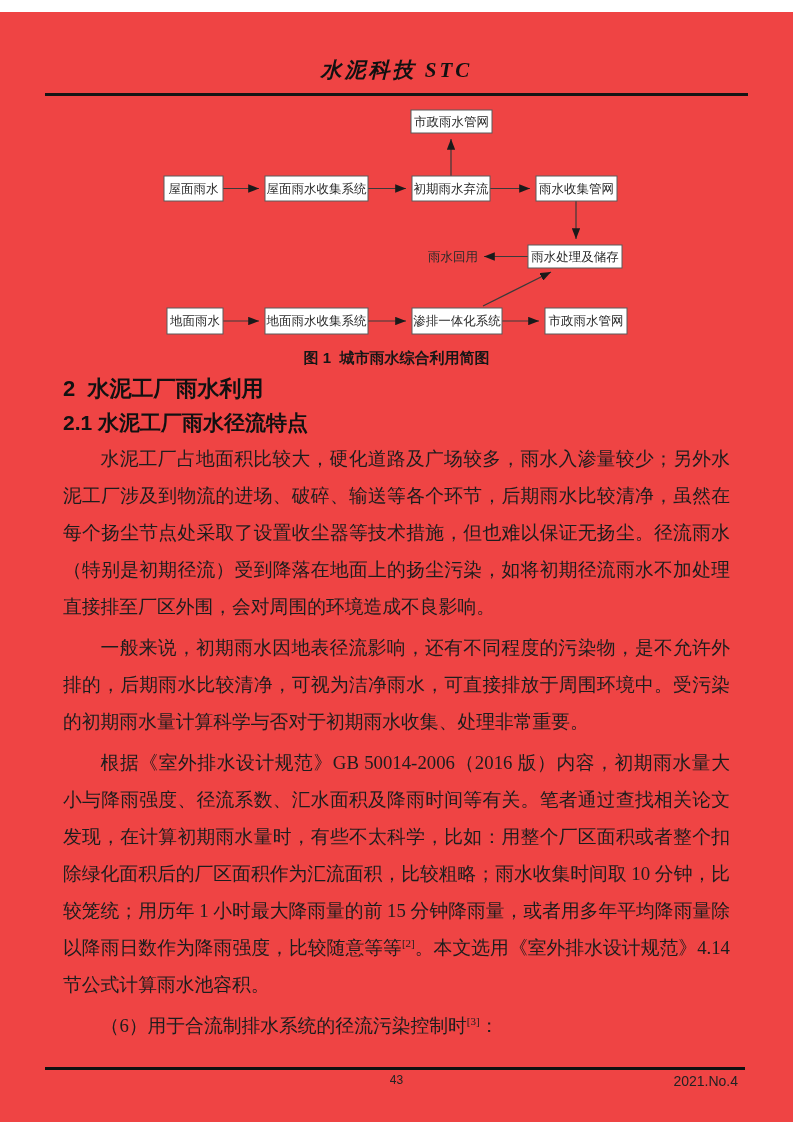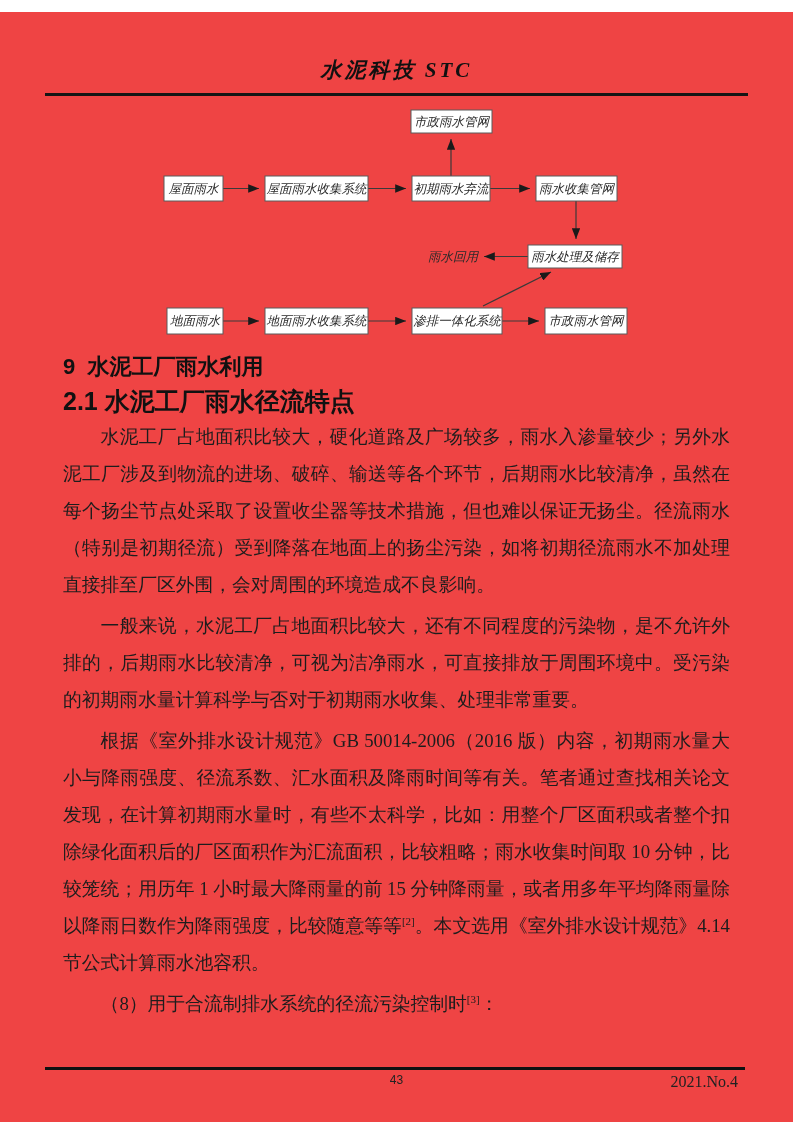--- a/index.html
+++ b/index.html
@@ -21,21 +21,21 @@
     font-weight:bold;
     letter-spacing:3px;
     color:#111;
     white-space:pre-wrap;
   }
   .header-rule {
     margin:9px 45px 0 45px;
     border-top:3px solid #151515;
     height:0;
   }
-  figure.flowchart { margin:12px 0 0 63px; width:667px;font-style:italic; }
+  figure.flowchart { margin:12px 0 0 63px; width:667px; }
   figure.flowchart svg { display:block; }
   .flow-node rect { fill:#ffffff; stroke:#5a5a5a; stroke-width:1; }
   .flow-node text, .flow-plain-label {
     fill:#2a2a2a;
     font-family:"Liberation Serif", serif;
     font-size:12.5px;
     text-anchor:middle;
   }
   .flow-line { stroke:#3a3a3a; stroke-width:1.2; fill:none; }
   figcaption.fig-caption {
@@ -54,21 +54,21 @@
     font-family:"Liberation Sans", sans-serif;
     font-size:22px;
     line-height:30px;
     font-weight:bold;
     color:#111;
     white-space:pre-wrap;
   }
   h3.sec-h3 {
     margin-top:6px;
     font-family:"Liberation Sans", sans-serif;
-    font-size:25px;
+    font-size:21px;
     line-height:26px;
     font-weight:bold;
     color:#111;
     white-space:pre-wrap;
   }
   p.body-par {
     margin-top:4px;
     font-size:18.8px;
     line-height:37px;
     text-align:justify;
@@ -90,22 +90,22 @@
     position:absolute;
     left:0; right:0; top:1061px;
     text-align:center;
     font-family:"Liberation Sans", sans-serif;
     font-size:12px;
     color:#222;
   }
   .footer-issue {
     position:absolute;
     right:55px; top:1061px;
-    font-family:Liberation Serif, serif;
-    font-size:16px;
+    font-family:Liberation Sans, sans-serif;
+    font-size:14px;
     color:#222;
   }
 </style>
 </head>
 <body>
 
 <div class="page">
 
   <div class="journal-title">水泥科技 STC</div>
   <div class="header-rule"></div>
@@ -164,28 +164,29 @@
       </g>
       <g class="flow-node">
         <rect x="349" y="200" width="90" height="26"></rect>
         <text x="394" y="213" dominant-baseline="central">渗排一体化系统</text>
       </g>
       <g class="flow-node">
         <rect x="482" y="200" width="82" height="26"></rect>
         <text x="523" y="213" dominant-baseline="central">市政雨水管网</text>
       </g>
     </svg>
+    <figcaption class="fig-caption">图 1  城市雨水综合利用简图</figcaption>
   </figure>
 
   <div class="content">
-    <h2 class="sec-h2">9  水泥工厂雨水利用</h2>
+    <h2 class="sec-h2">2  水泥工厂雨水利用</h2>
     <h3 class="sec-h3">2.1 水泥工厂雨水径流特点</h3>
     <p class="body-par">水泥工厂占地面积比较大，硬化道路及广场较多，雨水入渗量较少；另外水泥工厂涉及到物流的进场、破碎、输送等各个环节，后期雨水比较清净，虽然在每个扬尘节点处采取了设置收尘器等技术措施，但也难以保证无扬尘。径流雨水（特别是初期径流）受到降落在地面上的扬尘污染，如将初期径流雨水不加处理直接排至厂区外围，会对周围的环境造成不良影响。</p>
-    <p class="body-par">一般来说，水泥工厂占地面积比较大，还有不同程度的污染物，是不允许外排的，后期雨水比较清净，可视为洁净雨水，可直接排放于周围环境中。受污染的初期雨水量计算科学与否对于初期雨水收集、处理非常重要。</p>
+    <p class="body-par">一般来说，初期雨水因地表径流影响，还有不同程度的污染物，是不允许外排的，后期雨水比较清净，可视为洁净雨水，可直接排放于周围环境中。受污染的初期雨水量计算科学与否对于初期雨水收集、处理非常重要。</p>
     <p class="body-par"><span>根据《室外排水设计规范》GB 50014-2006（2016 版）内容，初期雨水量大小与降雨强度、径流系数、汇水面积及降雨时间等有关。笔者通过查找相关论文发现，在计算初期雨水量时，有些不太科学，比如：用整个厂区面积或者整个扣除绿化面积后的厂区面积作为汇流面积，比较粗略；雨水收集时间取 10 分钟，比较笼统；用历年 1 小时最大降雨量的前 15 分钟降雨量，或者用多年平均降雨量除以降雨日数作为降雨强度，比较随意等等</span><sup>[2]</sup><span>。本文选用《室外排水设计规范》4.14 节公式计算雨水池容积。</span></p>
-    <p class="body-par"><span>（8）用于合流制排水系统的径流污染控制时</span><sup>[3]</sup><span>：</span></p>
+    <p class="body-par"><span>（6）用于合流制排水系统的径流污染控制时</span><sup>[3]</sup><span>：</span></p>
   </div>
 
   <div class="footer-rule"></div>
   <div class="footer-page-number">43</div>
   <div class="footer-issue">2021.No.4</div>
 
 </div>
 
 </body></html>

